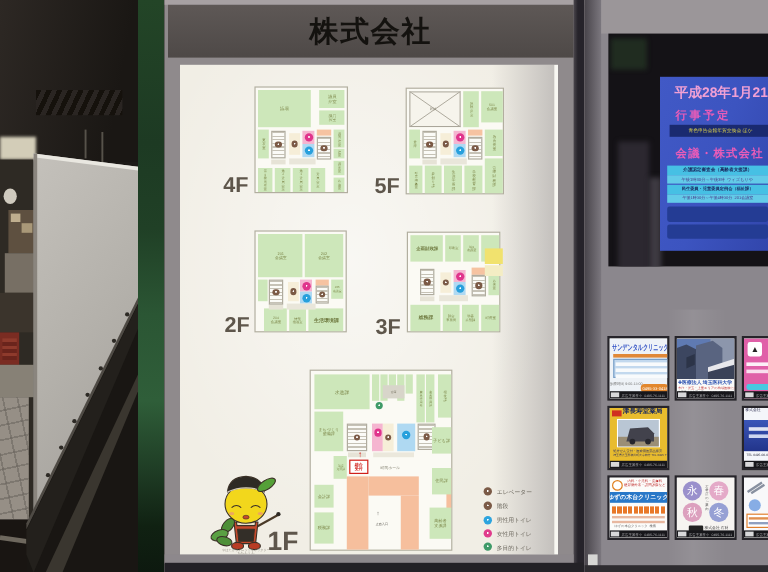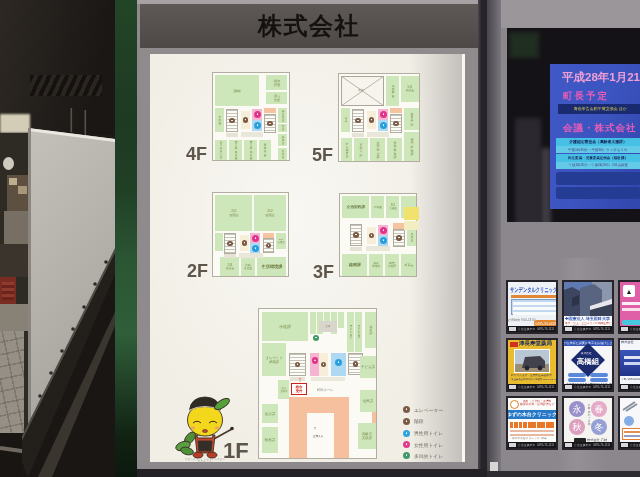--- a/index.html
+++ b/index.html
@@ -441,21 +441,21 @@
     </div>
 <div class="a" style="left:487px;top:0;width:153px;height:477px;background:#8b878d;overflow:hidden">
  <div class="a" style="left:0;top:0;width:14px;height:477px;background:linear-gradient(90deg,#48444a,#7b777e)"></div>
  <div class="a" style="left:14px;top:0;width:139px;height:28px;background:#9b9699"></div>
  <div class="a" style="left:20px;top:28px;width:133px;height:194px;background:#141216;overflow:hidden">
   <div class="a" style="left:2px;top:4px;width:30px;height:26px;background:#243424;filter:blur(2px);opacity:.8"></div>
   <div class="a" style="left:8px;top:90px;width:26px;height:110px;background:#2c2830;filter:blur(2px)"></div>
   <div class="a" style="left:34px;top:120px;width:10px;height:80px;background:#3e3a42;filter:blur(2px)"></div>
   <div class="a" style="left:43px;top:36px;width:90px;height:145px;background:linear-gradient(110deg,#4159c6 0%,#3c54c0 50%,#3246ac 100%);overflow:hidden">
    <div class="a" style="left:12px;top:6px;width:90px;font-size:11.5px;font-weight:bold;color:#f0a0d4;white-space:nowrap">平成28年1月21</div>
-   <div class="a" style="left:13px;top:26px;font-size:9.5px;font-weight:bold;color:#e85cb8;letter-spacing:2px">町長予定</div>
+   <div class="a" style="left:13px;top:26px;font-size:9.5px;font-weight:bold;color:#e85cb8;letter-spacing:2px">行事予定</div>
    <div class="a" style="left:8px;top:40px;width:84px;height:10px;background:#1a2a70;overflow:hidden;display:flex;align-items:center;justify-content:center">
             <i class="tt" style="font-size:8px;color:#ddd24a;transform:scale(.5)">青色申告会館年賀交換会 ほか</i>
           </div>
    <div class="a" style="left:13px;top:58px;font-size:9.5px;font-weight:bold;color:#e85cb8;letter-spacing:1px">会議・株式会社</div>
    <div class="a" style="left:6px;top:74px;width:84px;height:8px;background:#46c0e4;display:flex;align-items:center;justify-content:center">
             <i class="tt" style="font-size:8px;color:#1a2a60;font-weight:bold;transform:scale(.48)">介護認定審査会（高齢者支援課）</i>
           </div>
    <div class="a" style="left:6px;top:82px;width:84px;height:7px;background:#63cbe8;display:flex;align-items:center;justify-content:center">
             <i class="tt" style="font-size:8px;color:#4a3a8a;transform:scale(.44)">午後1時30分～午後3時  ウィズもりや</i>
           </div>
@@ -532,38 +532,20 @@
           <circle cx="13" cy="19" r="2.4" fill="#26262c"></circle>
           <circle cx="26" cy="19" r="2.4" fill="#26262c"></circle>
         </svg>
         <i class="tt a" style="left:3px;top:34px;font-size:8px;color:#303060;transform:scale(.34);transform-origin:left top">処方せん受付・医療用医薬品販売</i>
         <i class="tt a" style="left:3px;top:38px;font-size:8px;color:#303060;transform:scale(.3);transform-origin:left top">埼玉県児玉郡神川町大字植竹 TEL 0495-77-2046</i>
         <div class="a" style="left:0;right:0;bottom:0;height:6px;background:#17171b">
           <div class="a" style="left:1px;top:1px;width:7px;height:4px;background:#d8d8da"></div>
           <i class="tt a" style="left:10px;top:-1px;font-size:8px;color:#c9c9cc;opacity:.85;transform:scale(.36);transform-origin:left center;top:50%;margin-top:-4px">広告主募集中  0495-76-1111</i>
         </div>
       </div>
-      <div class="a" style="left:75px;top:338px;width:52px;height:54px;background:#f2f2f0;border:2px solid #26242a;overflow:hidden">
-        <div class="a" style="left:0;top:0;right:0;bottom:0;background:#f6f6f8"></div>
-        <div class="a" style="left:0;top:0;width:48px;height:6px;background:#3454b4;display:flex;align-items:center;justify-content:center">
-          <i class="tt" style="font-size:8px;color:#fff;transform:scale(.38)">確かな技術と誠実な施工をお届けします</i>
-        </div>
-        <div class="a" style="left:12px;top:8px;width:24px;height:24px;background:#1c2a6e;transform:rotate(45deg)"></div>
-        <i class="tt a" style="left:17px;top:12px;font-size:7px;color:#fff;transform:scale(.38);transform-origin:left top">株式会社</i>
-        <div class="a" style="left:12px;top:17px;width:24px;text-align:center;font-size:7.5px;color:#fff;font-weight:bold">高橋組</div>
-        <div class="a" style="left:4px;top:33px;width:18px;height:3.6px;background:#5a88d8;border-radius:2px"></div>
-        <div class="a" style="left:26px;top:33px;width:18px;height:3.6px;background:#5a88d8;border-radius:2px"></div>
-        <div class="a" style="left:4px;top:38px;width:18px;height:3.6px;background:#5a88d8;border-radius:2px"></div>
-        <div class="a" style="left:26px;top:38px;width:18px;height:3.6px;background:#5a88d8;border-radius:2px"></div>
-        <i class="tt a" style="left:2px;top:43px;font-size:8px;color:#223;transform:scale(.32);transform-origin:left top">本社/埼玉県児玉郡上里町大字七本木 TEL 0495-33-2136</i>
-        <div class="a" style="left:0;right:0;bottom:0;height:6px;background:#17171b">
-          <div class="a" style="left:1px;top:1px;width:7px;height:4px;background:#d8d8da"></div>
-          <i class="tt a" style="left:10px;top:-1px;font-size:8px;color:#c9c9cc;opacity:.85;transform:scale(.36);transform-origin:left center;top:50%;margin-top:-4px">広告主募集中  0495-76-1111</i>
-        </div>
-      </div>
       <div class="a" style="left:131px;top:338px;width:52px;height:54px;background:#f2f2f0;border:2px solid #26242a;overflow:hidden">
         <div class="a" style="left:0;top:0;right:0;bottom:0;background:#f4f6fa"></div>
         <i class="tt a" style="left:1px;top:0;font-size:8px;color:#335;transform:scale(.4);transform-origin:left top">株式会社</i>
         <div class="a" style="left:0;top:10px;width:48px;height:26px;background:linear-gradient(#3a56b8,#22348a)"></div>
         <div class="a" style="left:4px;top:16px;width:28px;height:3px;background:#fff;opacity:.85"></div>
         <div class="a" style="left:4px;top:22px;width:22px;height:2.5px;background:#cdd6f0"></div>
         <i class="tt a" style="left:2px;top:38px;font-size:8px;color:#334;transform:scale(.34);transform-origin:left top">TEL 0495-00-0000</i>
         <div class="a" style="left:0;right:0;bottom:0;height:6px;background:#17171b">
           <div class="a" style="left:1px;top:1px;width:7px;height:4px;background:#d8d8da"></div>
           <i class="tt a" style="left:10px;top:-1px;font-size:8px;color:#c9c9cc;opacity:.85;transform:scale(.36);transform-origin:left center;top:50%;margin-top:-4px">広告主募集中  0495-76-1111</i>

